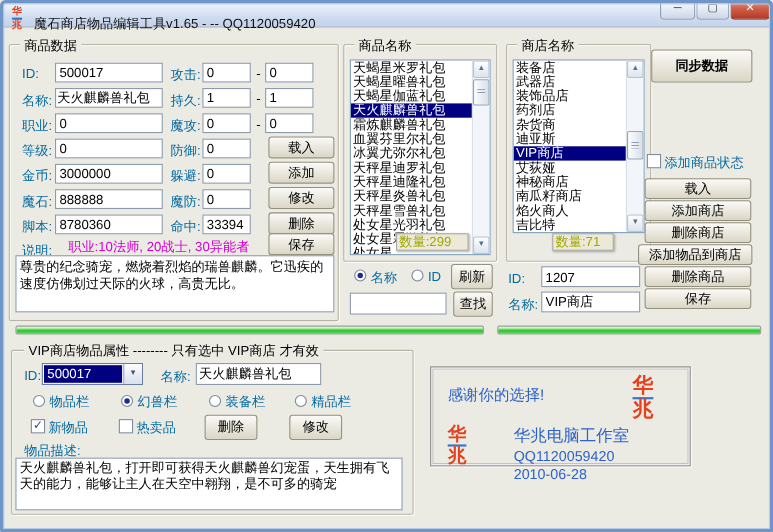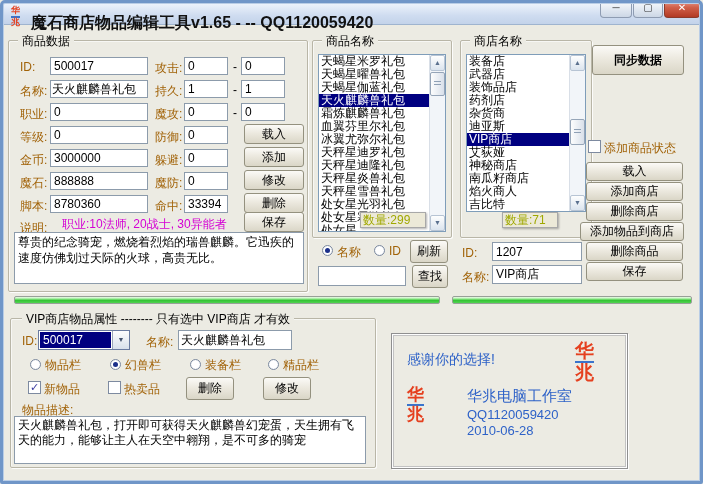--- a/index.html
+++ b/index.html
@@ -3,29 +3,29 @@
 <meta charset="utf-8">
 <style>
   * { margin:0; padding:0; box-sizing:border-box; }
   html,body { background:#9aa8b8; font-family:"Liberation Sans","DejaVu Sans",sans-serif; }
   .window { position:relative; width:703px; height:484px; background:#ecebe3; overflow:hidden; }
   .window::before { content:""; position:absolute; inset:0; border:3px solid #7096c8; box-shadow:inset 0 0 0 1px #b9cde6; border-radius:5px 5px 2px 2px; pointer-events:none; z-index:50; }
 
   
   .titlebar { position:absolute; left:3px; top:3px; width:697px; height:22px;
     background:linear-gradient(#eef4fc,#cfdcf0 60%,#c3d3ea); border-bottom:1px solid #9fb4cf; }
-  .title-text { position:absolute; left:28px; top:10px; font-size:16px; font-weight:bold; color:#111; white-space:nowrap; }
+  .title-text { position:absolute; left:28px; top:10px; font-size:12px; font-weight:normal; color:#111; white-space:nowrap; }
   .win-icon { position:absolute; left:8px; top:3px; }
   .winbtn { position:absolute; top:0; height:18px; border:1px solid #8e9cb2; border-top:none;
     border-radius:0 0 4px 4px; background:linear-gradient(#fdfdfd,#e6ecf4 45%,#ccd7e6);
     text-align:center; font-size:10px; line-height:16px; color:#333; cursor:default; }
   .winbtn.close { background:linear-gradient(#e9a091,#d05f48 45%,#b23a24); color:#fff; border-color:#8c3a2a; font-weight:bold; }
 
   
-  .lbl { position:absolute; font-size:12px; color:#a16207; white-space:nowrap; }
+  .lbl { position:absolute; font-size:12px; color:#0369a1; white-space:nowrap; }
   .tb { position:absolute; border:1px solid #8c9bab; background:#fff; font-size:12px;
         font-family:"Liberation Sans","DejaVu Sans",sans-serif; padding:0 3px; color:#000; }
   .btn { position:absolute; border:1px solid #94917f; border-radius:3px;
          background:linear-gradient(#fbfaf7,#ece9df 45%,#dad6c7);
          font-size:12px; text-align:center; color:#000; cursor:default;
          display:flex; align-items:center; justify-content:center; white-space:nowrap; }
   .fieldset { position:absolute; border:1px solid #b9b6a7; border-radius:2px;
               box-shadow:1px 1px 0 rgba(255,255,255,.85), inset 1px 1px 0 rgba(255,255,255,.6); }
   .caption { position:absolute; font-size:12px; background:#ecebe3; padding:0 4px; white-space:nowrap; z-index:2; }
   .textbox { position:absolute; background:#fff; border:1px solid #8c9bab; font-size:12px;
@@ -278,21 +278,21 @@
   <div class="btn" style="left:186px;top:377px;width:48px;height:23px;">
       <span>删除</span>
     </div>
   <div class="btn" style="left:263px;top:377px;width:48px;height:23px;">
       <span>修改</span>
     </div>
 
   <span class="lbl" style="left:22px;top:402px;">物品描述:</span>
   <div class="textbox" style="left:14px;top:416px;width:352px;height:48px;line-height:15px;">天火麒麟兽礼包，打开即可获得天火麒麟兽幻宠蛋，天生拥有飞天的能力，能够让主人在天空中翱翔，是不可多的骑宠</div>
 
-  <div style="position:absolute;left:391px;top:333px;width:237px;height:136px;border:1px solid #8f8f8f;box-shadow:inset 0 0 0 1px #fdfdfd, inset 0 0 0 2px #c2c2c2, 1px 1px 0 #fdfdfd;">
+  <div style="position:absolute;left:391px;top:333px;width:237px;height:91px;border:1px solid #8f8f8f;box-shadow:inset 0 0 0 1px #fdfdfd, inset 0 0 0 2px #c2c2c2, 1px 1px 0 #fdfdfd;">
     <span class="lbl blue" style="left:15px;top:17px;font-size:14px;">感谢你的选择!</span>
     <div class="hzlogo" style="left:183px;top:7px;font-size:19px;">
       <span class="t">华</span>
       <span>兆</span>
     </div>
     <div class="hzlogo" style="left:15px;top:52px;font-size:17px;">
       <span class="t">华</span>
       <span>兆</span>
     </div>
     <span class="lbl blue" style="left:75px;top:53px;font-size:15px;">华兆电脑工作室</span>

